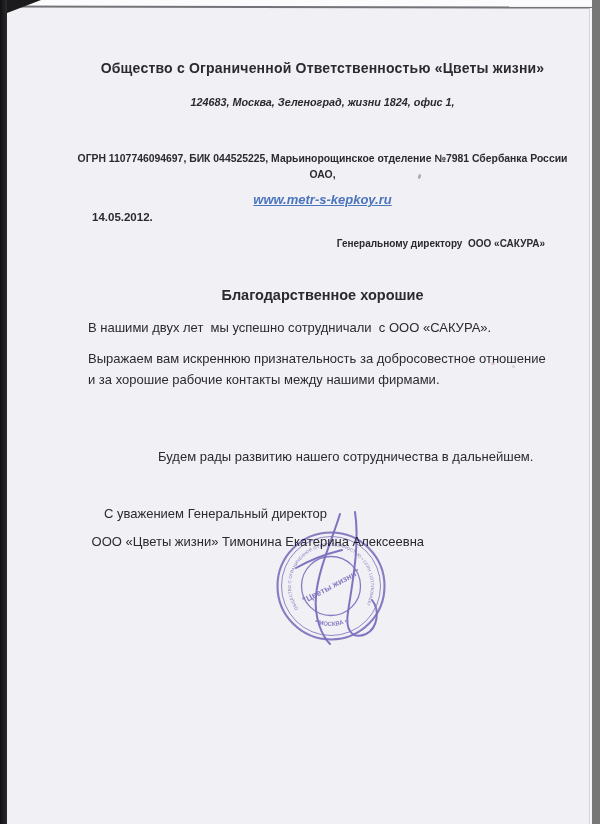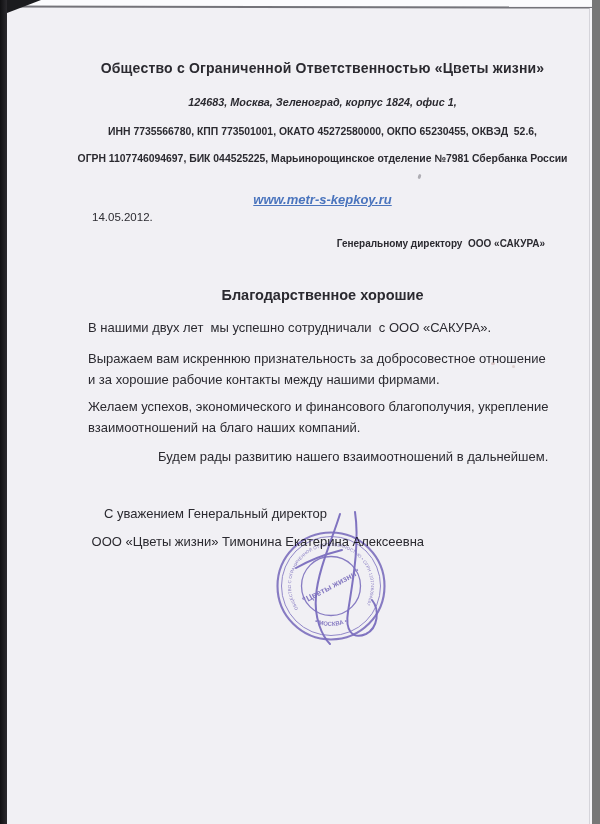--- a/index.html
+++ b/index.html
@@ -14,21 +14,21 @@
   .abs{position:absolute;}
   
   .centerbox{left:55px;width:535px;text-align:center;}
   .company{top:60px;font-size:14px;font-weight:bold;white-space:pre;letter-spacing:.2px;}
   .address{top:96px;font-size:10.8px;font-weight:bold;font-style:italic;white-space:pre;}
   .req1{top:126px;font-size:10.4px;font-weight:bold;white-space:pre;}
   .req2{top:151px;font-size:10.4px;font-weight:bold;line-height:15.5px;}
   .req2 div{white-space:pre;text-align:center;}
   .website{top:192px;font-size:13px;font-weight:bold;}
   .website a{color:#4a74bd;font-style:italic;text-decoration:underline;cursor:pointer;}
-  .date{top:211px;left:92px;font-size:11.5px;font-weight:normal;}
+  .date{top:211px;left:92px;font-size:11.5px;font-weight:bold;}
   .recipient{top:238px;right:47px;font-size:10px;font-weight:bold;text-align:right;white-space:pre;}
   
   .title{top:287px;font-size:14.5px;font-weight:bold;white-space:pre;}
   .para{left:88px;width:462px;font-size:13px;line-height:20.5px;}
   .p1{top:318px;white-space:pre;}
   .p2{top:349px;}
   .p3{top:397px;}
   .p4{top:447px;left:158px;width:420px;white-space:pre;}
   .signoff1{top:506px;left:88px;font-size:13px;margin-left:16px;}
   .signoff2{top:534px;left:88px;font-size:13px;white-space:pre;}
@@ -45,37 +45,36 @@
   .speck2{left:491px;top:362px;width:4px;height:3px;background:#c4a4a0;border-radius:50%;opacity:.55;}
   .speck3{left:512px;top:365px;width:3px;height:3px;background:#cdb3ae;border-radius:50%;opacity:.5;}
   .speck4{left:455px;top:68px;width:4px;height:3px;background:#d8d7dc;border-radius:50%;opacity:.8;}
 </style>
 </head>
 <body>
 
 <div class="page">
 
   <div class="abs centerbox company">Общество с Ограниченной Ответственностью «Цветы жизни»</div>
-  <div class="abs centerbox address">124683, Москва, Зеленоград, корпус 1824, офис 1,</div>
-  <div class="abs centerbox req1">ИНН 7735566780, КПП 773501001, ОКАТО 45272580000, ОКПО 65230455, ОКВЭД  52.6,</div>
+  <div class="abs centerbox address">124683, Москва, Зеленоград, жизни 1824, офис 1,</div>
   <div class="abs centerbox req2">
     <div>ОГРН 1107746094697, БИК 044525225, Марьинорощинское отделение №7981 Сбербанка России</div>
+    <div>ОАО,</div>
   </div>
   <div class="abs centerbox website">
     <a>www.metr-s-kepkoy.ru</a>
   </div>
 
   <div class="abs date">14.05.2012.</div>
   <div class="abs recipient">Генеральному директору  ООО «САКУРА»</div>
 
   <div class="abs centerbox title">Благодарственное хорошие</div>
   <div class="abs para p1">В нашими двух лет  мы успешно сотрудничали  с ООО «САКУРА».</div>
   <div class="abs para p2">Выражаем вам искреннюю признательность за добросовестное отношение и за хорошие рабочие контакты между нашими фирмами.</div>
-  <div class="abs para p3">Желаем успехов, экономического и финансового благополучия, укрепление взаимоотношений на благо наших компаний.</div>
-  <div class="abs para p4">Будем рады развитию нашего взаимоотношений в дальнейшем.</div>
+  <div class="abs para p4">Будем рады развитию нашего сотрудничества в дальнейшем.</div>
   <div class="abs signoff1">С уважением Генеральный директор</div>
   <div class="abs signoff2"> ООО «Цветы жизни» Тимонина Екатерина Алексеевна</div>
 
   <svg class="abs stamp" width="140" height="150" viewBox="0 0 140 150" xmlns="http://www.w3.org/2000/svg">
     <g fill="none" stroke="#8578c7">
       <circle cx="70" cy="80" r="53.5" stroke-width="2.1"></circle>
       <circle cx="70" cy="80" r="49.5" stroke-width="0.9"></circle>
       <circle cx="70" cy="80" r="29.5" stroke-width="1.3"></circle>
     </g>
     <defs>

